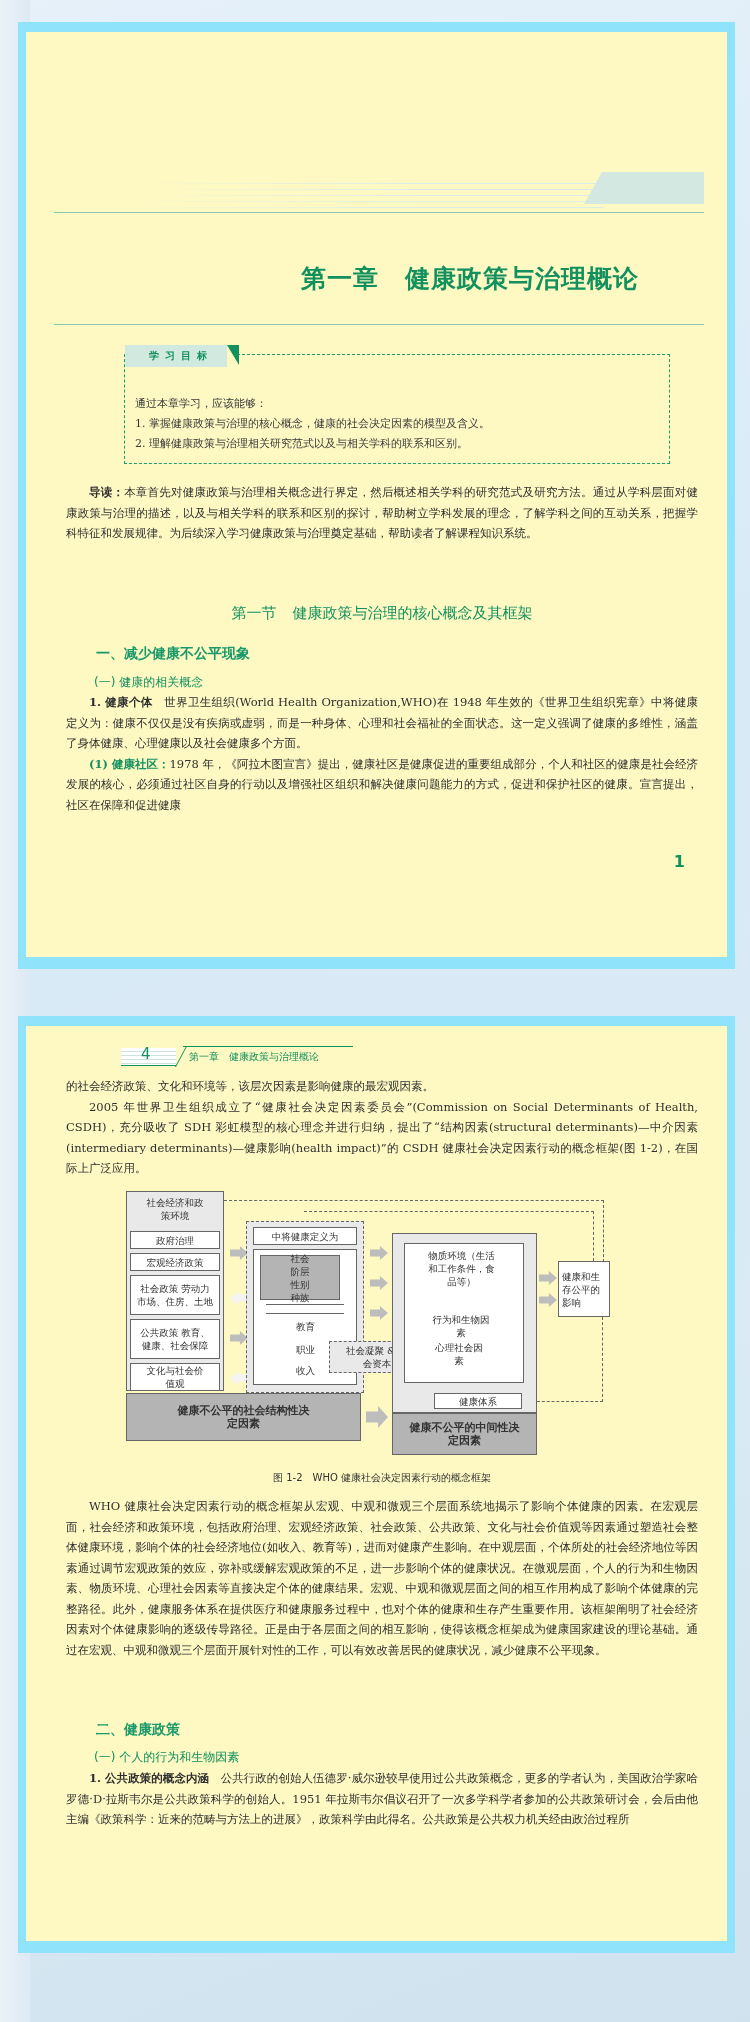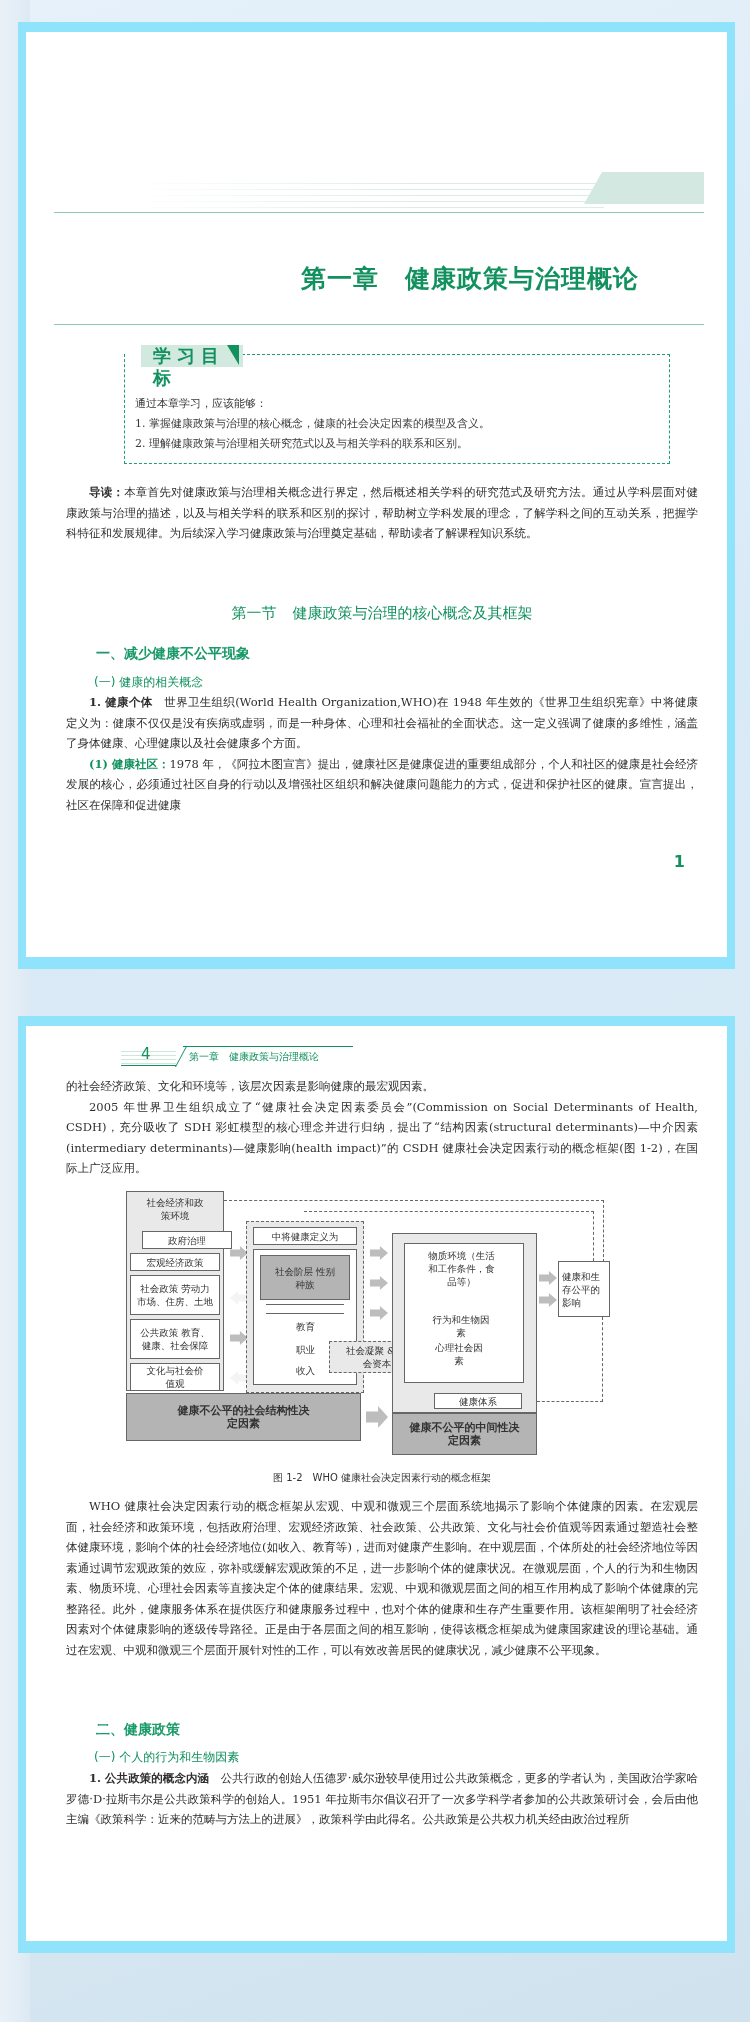--- a/index.html
+++ b/index.html
@@ -12,21 +12,21 @@
   }
   .deco-left {
     position: absolute; left: 0; top: 0; width: 30px; height: 2022px;
     background: linear-gradient(90deg, #eaf2f8, #dde9f3);
   }
   .page {
     position: absolute; left: 18px; width: 717px;
     background: #8fe3fb; padding: 10px 8px 12px 8px;
   }
   .page-inner {
-    position: relative; background: #ffffff; width: 100%; height: 100%;
+    position: relative; background: #fef9c3; width: 100%; height: 100%;
   }
   #page1 { top: 22px; height: 947px; }
   #page2 { top: 1016px; height: 937px; }
 
   
   .ch-band {
     position: absolute; left: 28px; top: 140px; width: 650px; height: 42px;
   }
   .ch-band .lines {
     position: absolute; left: 80px; top: 6px; width: 470px; height: 32px;
@@ -56,22 +56,22 @@
   .goals {
     position: absolute; left: 98px; top: 322px; width: 546px; height: 110px;
     border: 1.5px dashed #1f9e6e; border-top: none;
   }
   .goals .top-dash {
     position: absolute; left: 112px; right: -1px; top: 0; border-top: 1.5px dashed #1f9e6e;
   }
   .goals .label {
     position: absolute; left: 0; top: -9px; height: 22px; width: 102px;
     background: #d2e9e0; color: #12915f;
-    font-family: "DejaVu Sans", "Liberation Sans", sans-serif; font-size: 18px; font-weight: bold;
-    letter-spacing: 6px; padding-left: 12px; line-height: 22px; margin-left: 16px;
+    font-family: "DejaVu Sans", "Liberation Sans", sans-serif; font-size: 10px; font-weight: bold;
+    letter-spacing: 6px; padding-left: 24px; line-height: 22px;
   }
   .goals .flag2 {
     position: absolute; left: 102px; top: -9px; width: 12px; height: 20px; background: #12915f;
     clip-path: polygon(0 0, 100% 0, 100% 100%);
   }
   .goals ul { list-style: none; position: absolute; left: 10px; top: 20px; font-size: 11px; color: #3a3a3a; line-height: 20px; margin-top: 20px; }
 
   .para { position: absolute; left: 40px; width: 632px; font-size: 11.5px; line-height: 20.5px; color: #2f2f2f; text-align: justify; }
   .para p { text-indent: 2em; }
   .para p.noindent { text-indent: 0; }
@@ -189,35 +189,35 @@
     <div class="para" style="top:50px;">
       <p class="noindent">的社会经济政策、文化和环境等，该层次因素是影响健康的最宏观因素。</p>
       <p>2005 年世界卫生组织成立了“健康社会决定因素委员会”(Commission on Social Determinants of Health, CSDH)，充分吸收了 SDH 彩虹模型的核心理念并进行归纳，提出了“结构因素(structural determinants)—中介因素(intermediary determinants)—健康影响(health impact)”的 CSDH 健康社会决定因素行动的概念框架(图 1-2)，在国际上广泛应用。</p>
     </div>
 
     <div class="diagram">
 
       <div class="d-box d-grey" style="left:0;top:0;width:98px;height:200px;align-items:flex-start;padding-top:4px;">
         <span style="width:60px;">社会经济和政策环境</span>
       </div>
-      <div class="d-box" style="left:4px;top:40px;width:90px;height:18px;margin-left:12px;">政府治理</div>
+      <div class="d-box" style="left:4px;top:40px;width:90px;height:18px;">政府治理</div>
       <div class="d-box" style="left:4px;top:62px;width:90px;height:18px;">宏观经济政策</div>
       <div class="d-box" style="left:4px;top:84px;width:90px;height:40px;padding:0 6px;">社会政策 劳动力市场、住房、土地</div>
       <div class="d-box" style="left:4px;top:128px;width:90px;height:40px;padding:0 6px;">公共政策 教育、健康、社会保障</div>
       <div class="d-box" style="left:4px;top:172px;width:90px;height:28px;padding:0 14px;">文化与社会价值观</div>
 
       <div class="d-arrow" style="left:104px;top:55px;"></div>
       <div class="d-arrow left" style="left:104px;top:100px;"></div>
       <div class="d-arrow" style="left:104px;top:140px;"></div>
       <div class="d-arrow left" style="left:104px;top:180px;"></div>
 
       <div class="d-box d-grey d-dash" style="left:120px;top:30px;width:118px;height:172px;"></div>
       <div class="d-box" style="left:127px;top:36px;width:104px;height:18px;">中将健康定义为</div>
       <div class="d-box" style="left:127px;top:58px;width:104px;height:136px;"></div>
-      <div class="d-box d-dark" style="left:134px;top:64px;width:90px;height:45px;padding:0 12px;">社会阶层 性别 种族</div>
+      <div class="d-box d-dark" style="left:134px;top:64px;width:80px;height:45px;padding:0 28px;">社会阶层 性别 种族</div>
       <div style="position:absolute;left:140px;top:113px;width:78px;height:10px;border-top:1px solid #666;border-bottom:1px solid #666;"></div>
       <div style="position:absolute;left:170px;top:130px;">教育</div>
       <div style="position:absolute;left:170px;top:153px;">职业</div>
       <div style="position:absolute;left:170px;top:174px;">收入</div>
 
       <div class="d-box d-grey d-dash" style="left:203px;top:150px;width:96px;height:32px;padding:0 12px;">社会凝聚 &amp; 社会资本</div>
 
       <div class="d-arrow" style="left:244px;top:55px;"></div>
       <div class="d-arrow" style="left:244px;top:85px;"></div>
       <div class="d-arrow" style="left:244px;top:115px;"></div>

